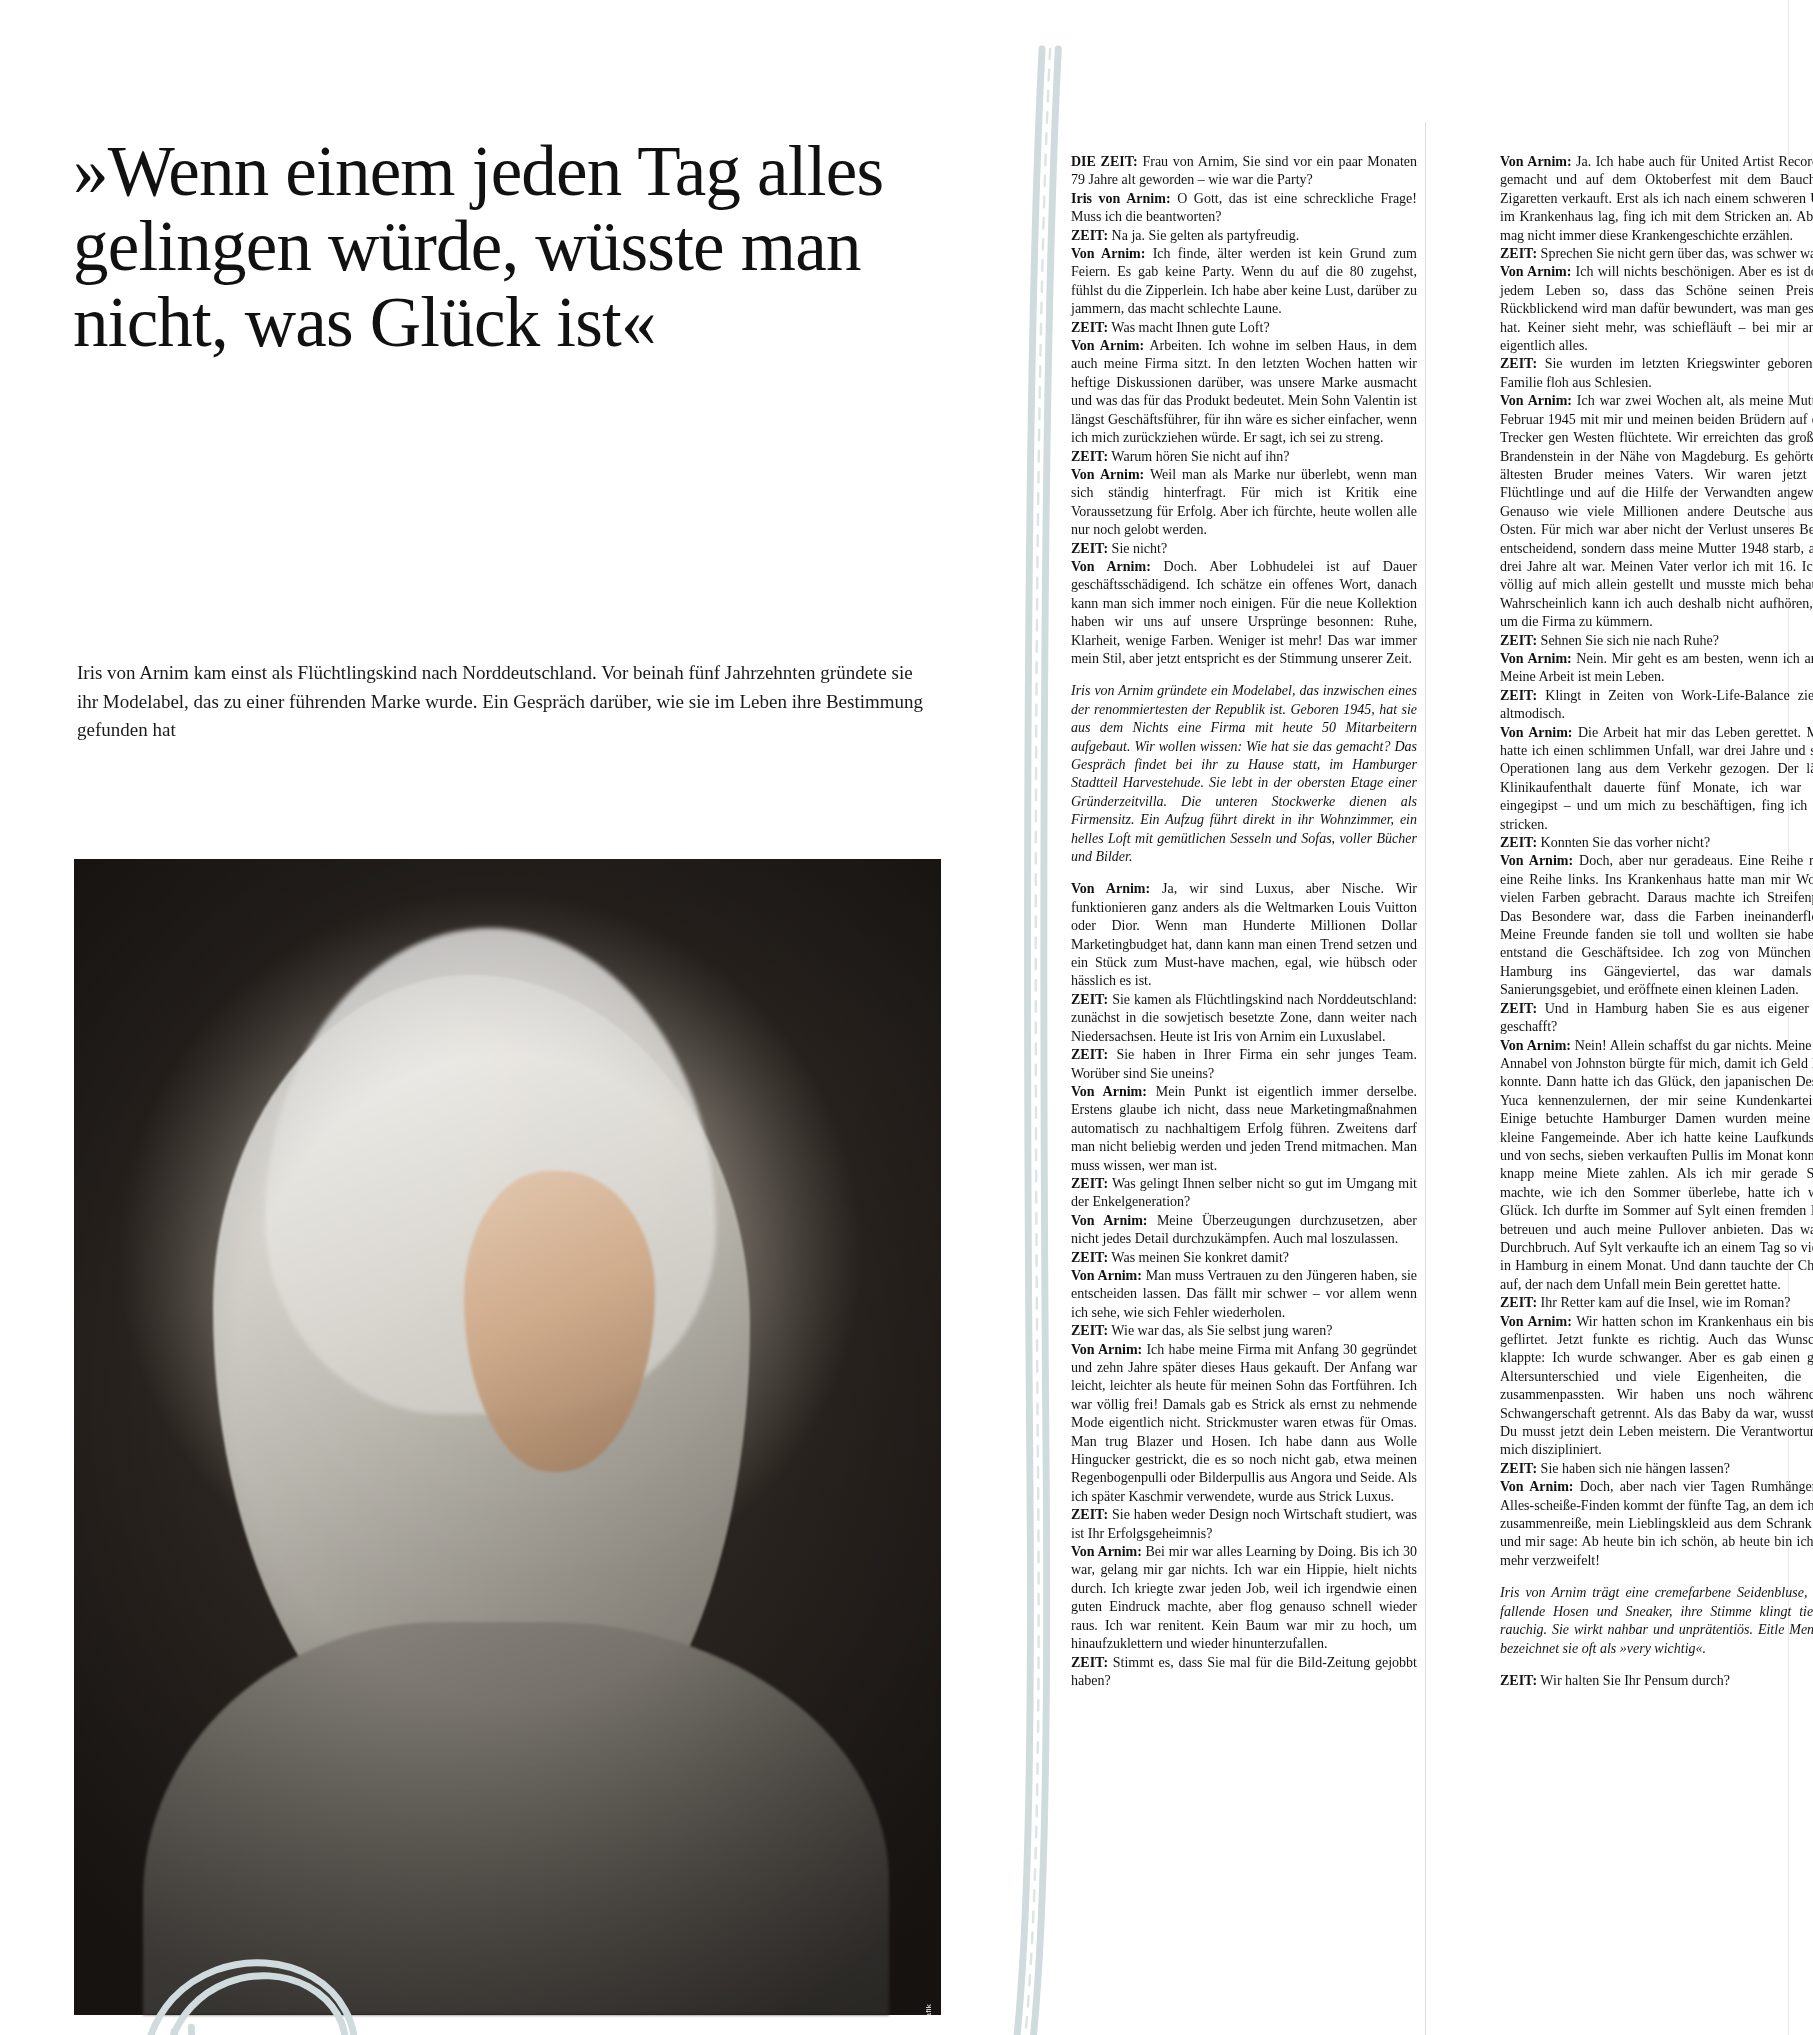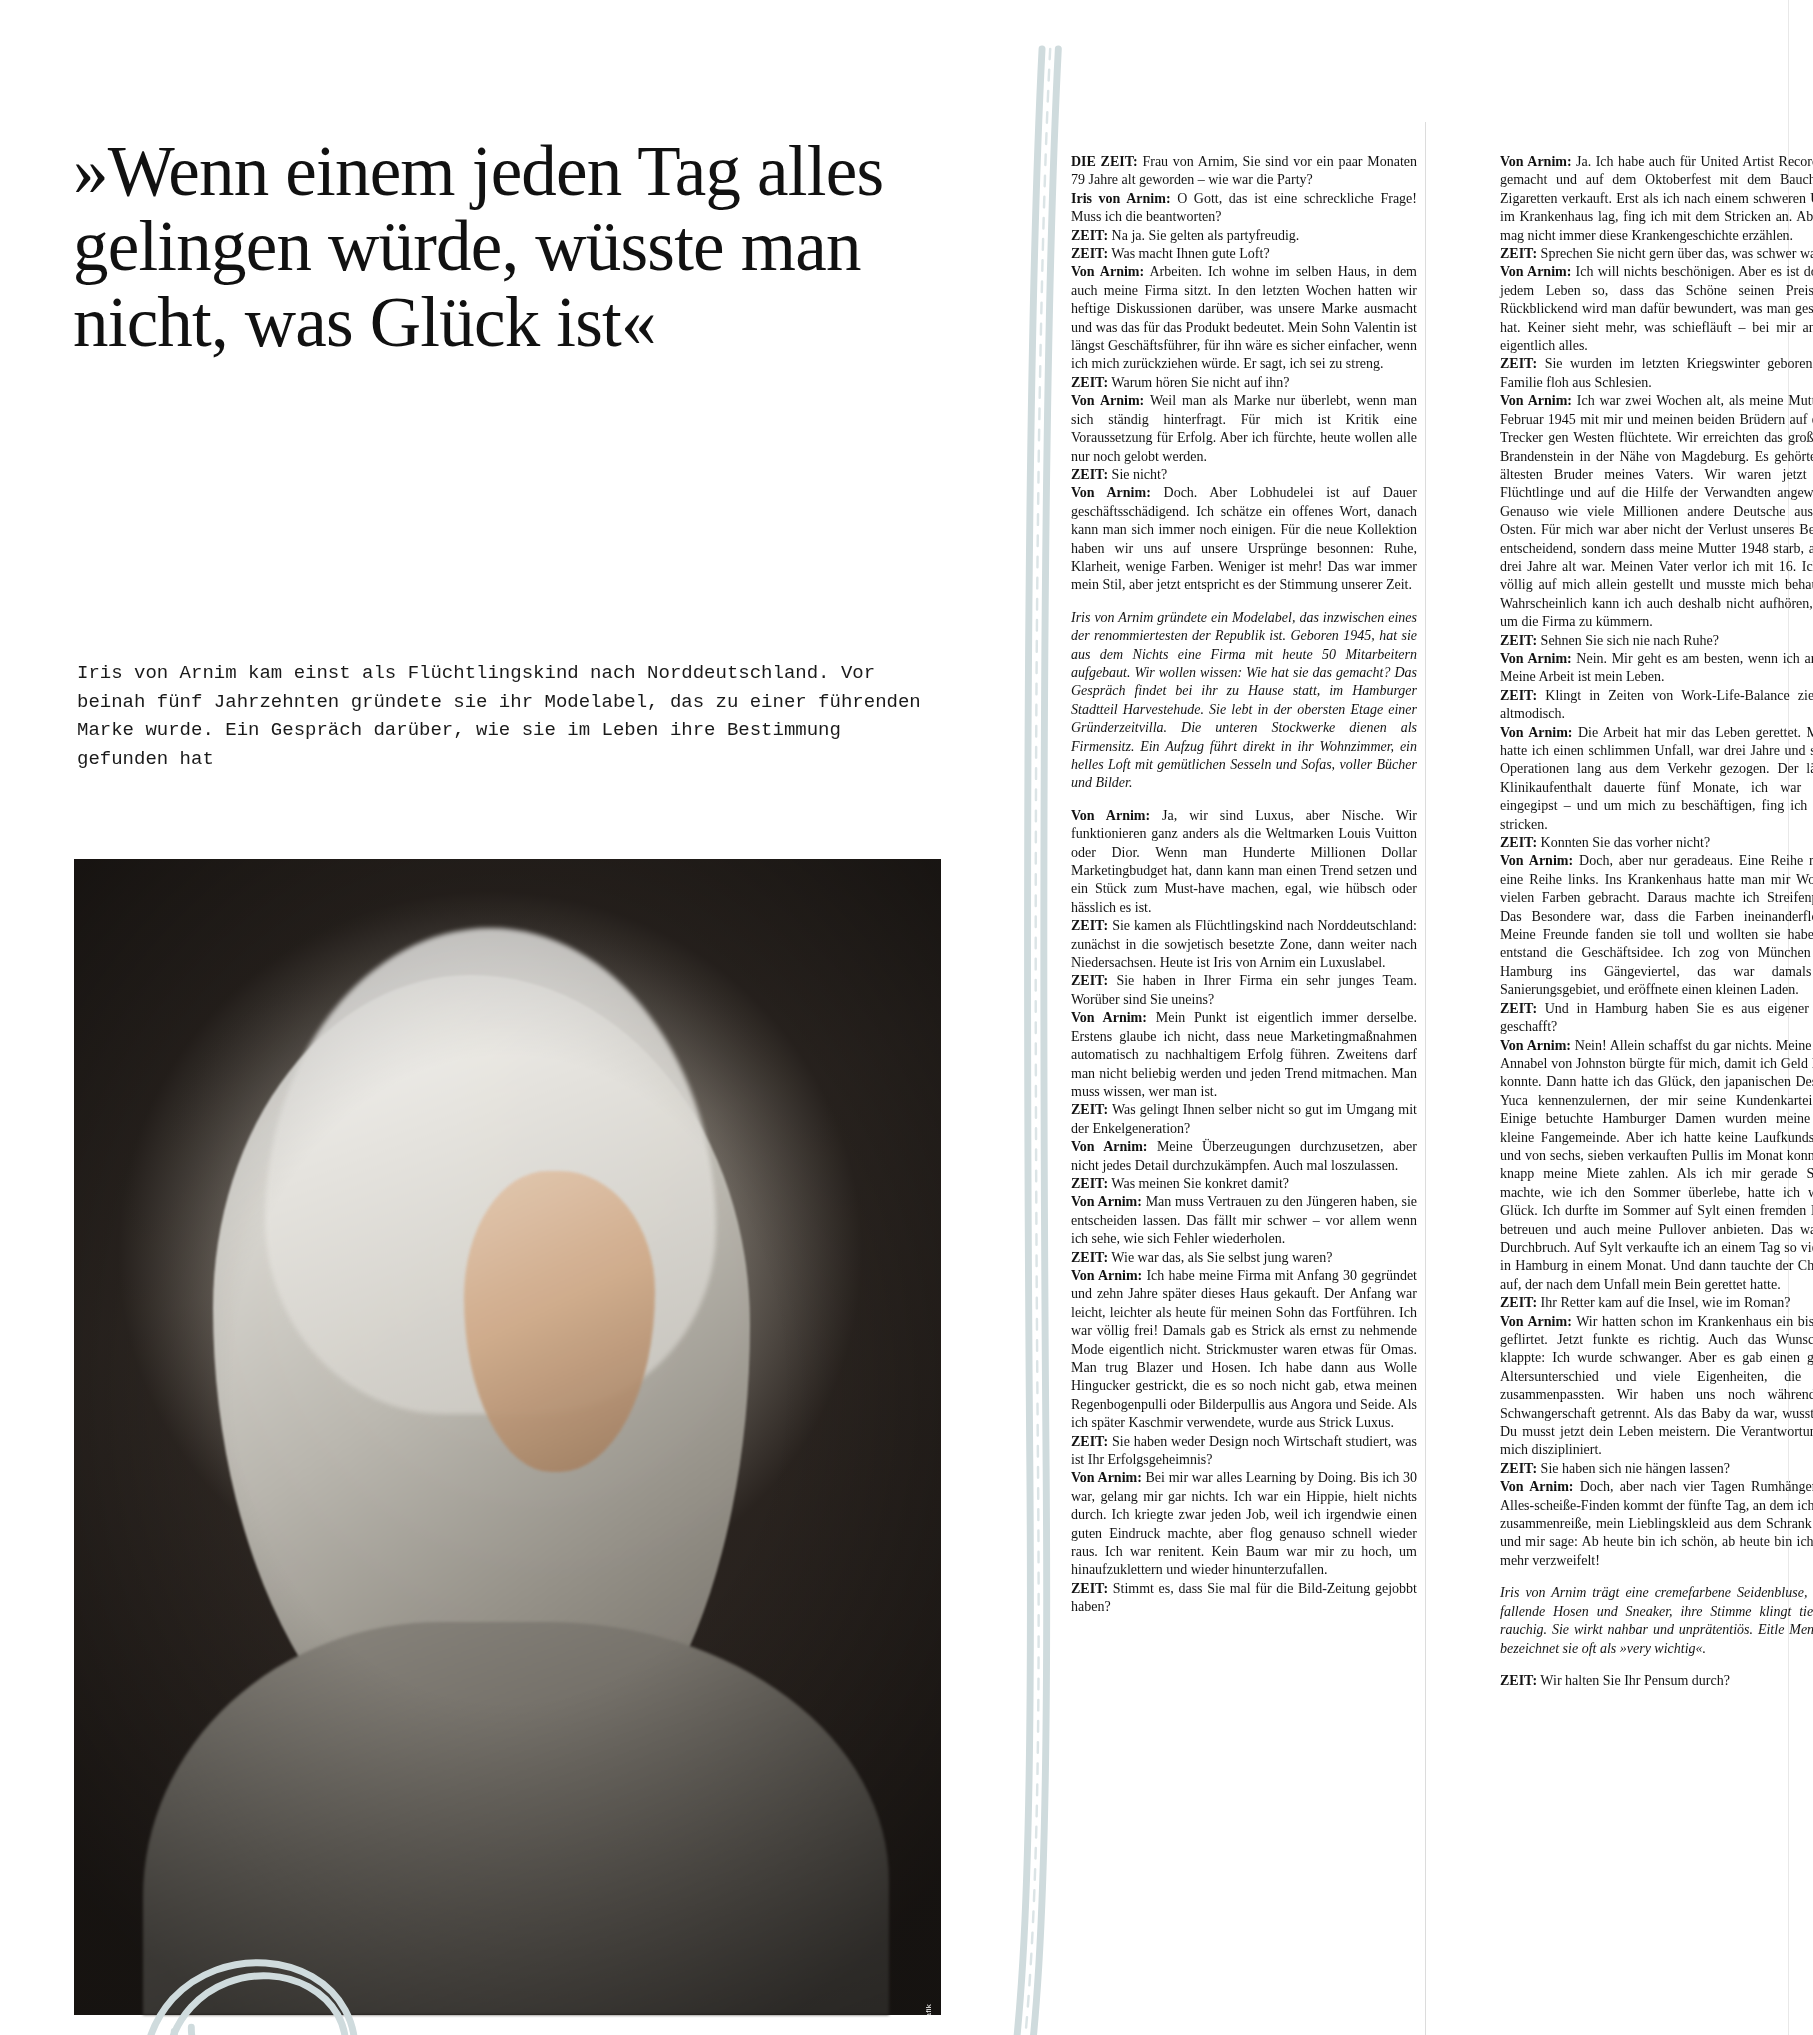--- a/index.html
+++ b/index.html
@@ -40,21 +40,21 @@
     font-size: 71px;
     line-height: 1.06;
     letter-spacing: -0.8px;
     color: #111111;
   }
   .standfirst {
     position: absolute;
     left: 77px;
     top: 659px;
     width: 855px;
-    font-family: Liberation Mono, monospace;
+    font-family: Liberation Serif, serif;
     font-size: 19px;
     line-height: 1.5;
     color: #1a1a1a;
   }
 
   
   .photo-wrap {
     position: absolute;
     left: 74px;
     top: 859px;
@@ -207,20 +207,21 @@
   </svg>
 
   <div class="col-divider" id="divider1"></div>
   <div class="col-divider" id="divider2"></div>
   <div class="right-strip"></div>
 
   <div class="col" id="col1">
       <p><span class="spk">DIE ZEIT:</span><span> Frau von Arnim, Sie sind vor ein paar Monaten 79 Jahre alt geworden – wie war die Party?</span></p>
       <p><span class="spk">Iris von Arnim:</span><span> O Gott, das ist eine schreckliche Frage! Muss ich die beantworten?</span></p>
       <p><span class="spk">ZEIT:</span><span> Na ja. Sie gelten als partyfreudig.</span></p>
+      <p><span class="spk">Von Arnim:</span><span> Ich finde, älter werden ist kein Grund zum Feiern. Es gab keine Party. Wenn du auf die 80 zugehst, fühlst du die Zipperlein. Ich habe aber keine Lust, darüber zu jammern, das macht schlechte Laune.</span></p>
       <p><span class="spk">ZEIT:</span><span> Was macht Ihnen gute Loft?</span></p>
       <p><span class="spk">Von Arnim:</span><span> Arbeiten. Ich wohne im selben Haus, in dem auch meine Firma sitzt. In den letzten Wochen hatten wir heftige Diskussionen darüber, was unsere Marke ausmacht und was das für das Produkt bedeutet. Mein Sohn Valentin ist längst Geschäftsführer, für ihn wäre es sicher einfacher, wenn ich mich zurückziehen würde. Er sagt, ich sei zu streng.</span></p>
       <p><span class="spk">ZEIT:</span><span> Warum hören Sie nicht auf ihn?</span></p>
       <p><span class="spk">Von Arnim:</span><span> Weil man als Marke nur überlebt, wenn man sich ständig hinterfragt. Für mich ist Kritik eine Voraussetzung für Erfolg. Aber ich fürchte, heute wollen alle nur noch gelobt werden.</span></p>
       <p><span class="spk">ZEIT:</span><span> Sie nicht?</span></p>
       <p><span class="spk">Von Arnim:</span><span> Doch. Aber Lobhudelei ist auf Dauer geschäftsschädigend. Ich schätze ein offenes Wort, danach kann man sich immer noch einigen. Für die neue Kollektion haben wir uns auf unsere Ursprünge besonnen: Ruhe, Klarheit, wenige Farben. Weniger ist mehr! Das war immer mein Stil, aber jetzt entspricht es der Stimmung unserer Zeit.</span></p>
       <div class="gap"></div>
       <p class="ital">Iris von Arnim gründete ein Modelabel, das inzwischen eines der renommiertesten der Republik ist. Geboren 1945, hat sie aus dem Nichts eine Firma mit heute 50 Mitarbeitern aufgebaut. Wir wollen wissen: Wie hat sie das gemacht? Das Gespräch findet bei ihr zu Hause statt, im Hamburger Stadtteil Harvestehude. Sie lebt in der obersten Etage einer Gründerzeitvilla. Die unteren Stockwerke dienen als Firmensitz. Ein Aufzug führt direkt in ihr Wohnzimmer, ein helles Loft mit gemütlichen Sesseln und Sofas, voller Bücher und Bilder.</p>
       <div class="gap"></div>
       <p><span class="spk">Von Arnim:</span><span> Ja, wir sind Luxus, aber Nische. Wir funktionieren ganz anders als die Weltmarken Louis Vuitton oder Dior. Wenn man Hunderte Millionen Dollar Marketingbudget hat, dann kann man einen Trend setzen und ein Stück zum Must-have machen, egal, wie hübsch oder hässlich es ist.</span></p>

